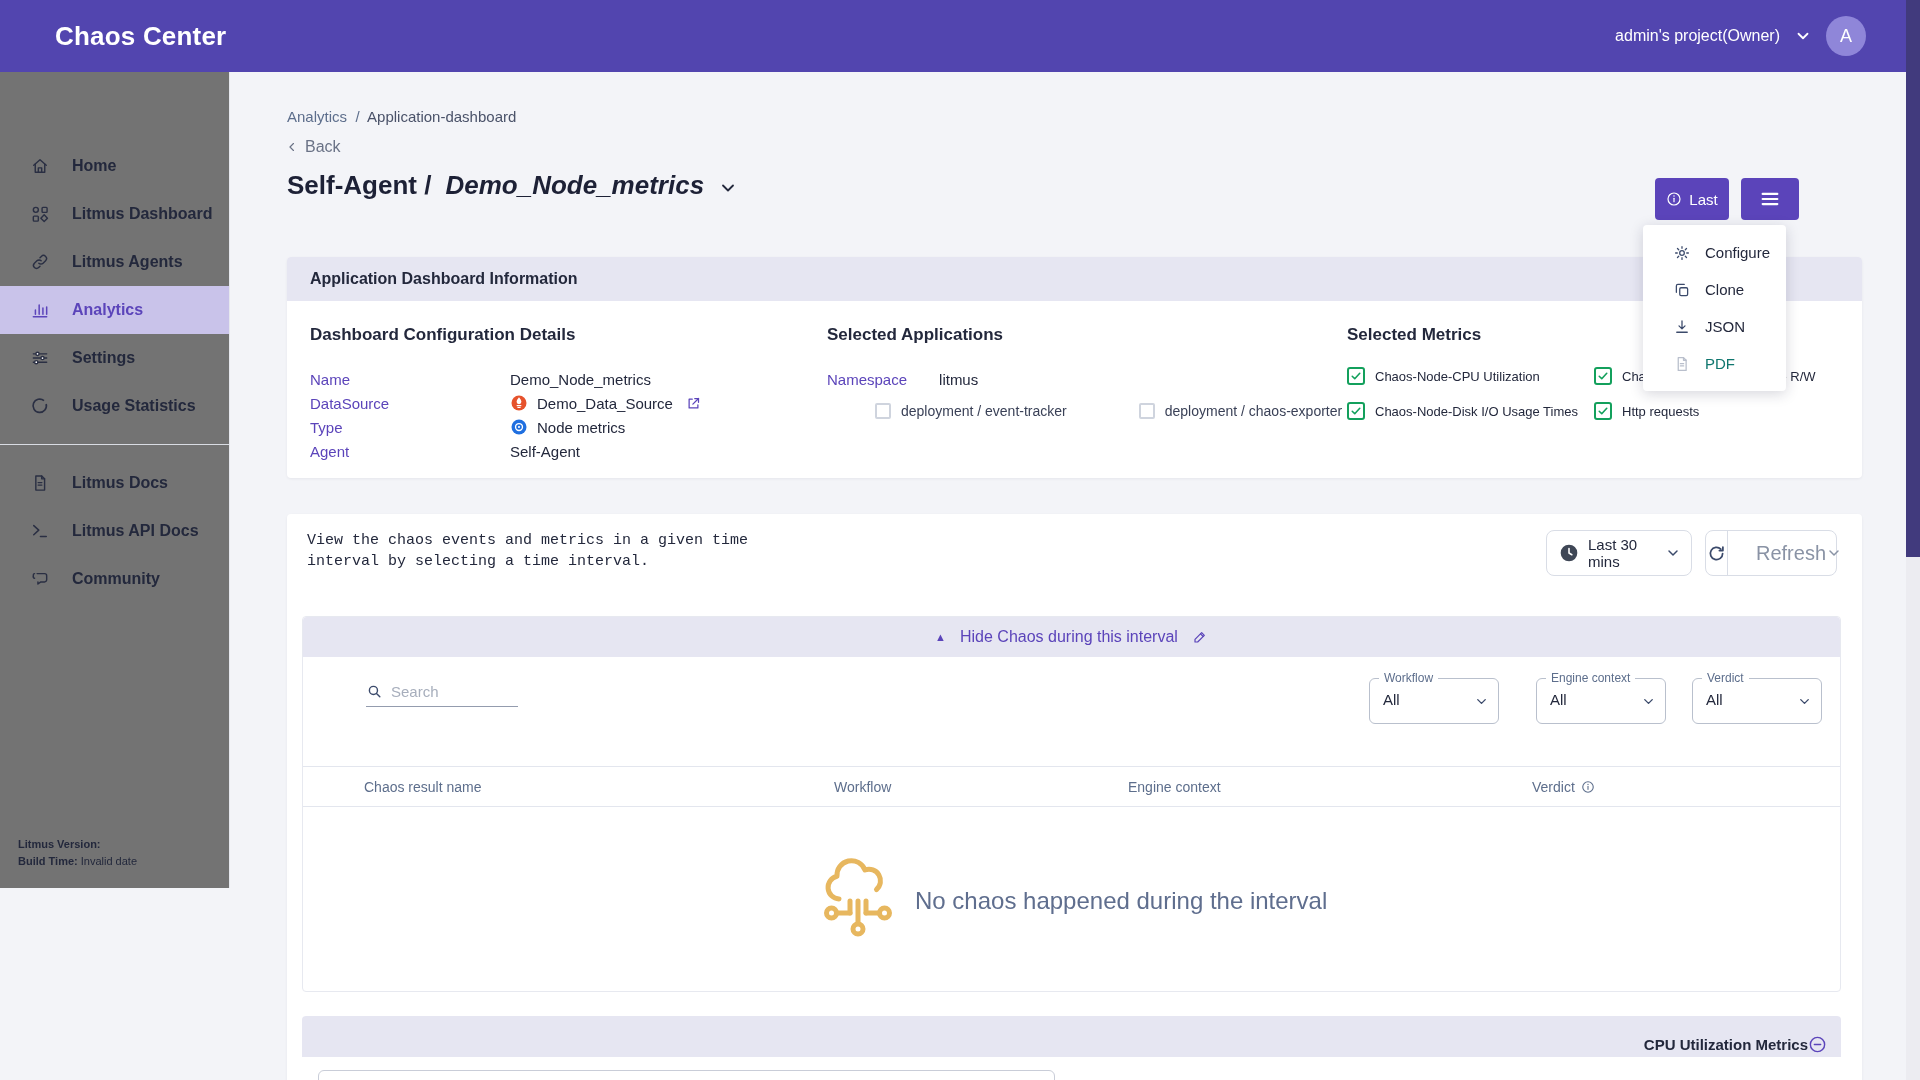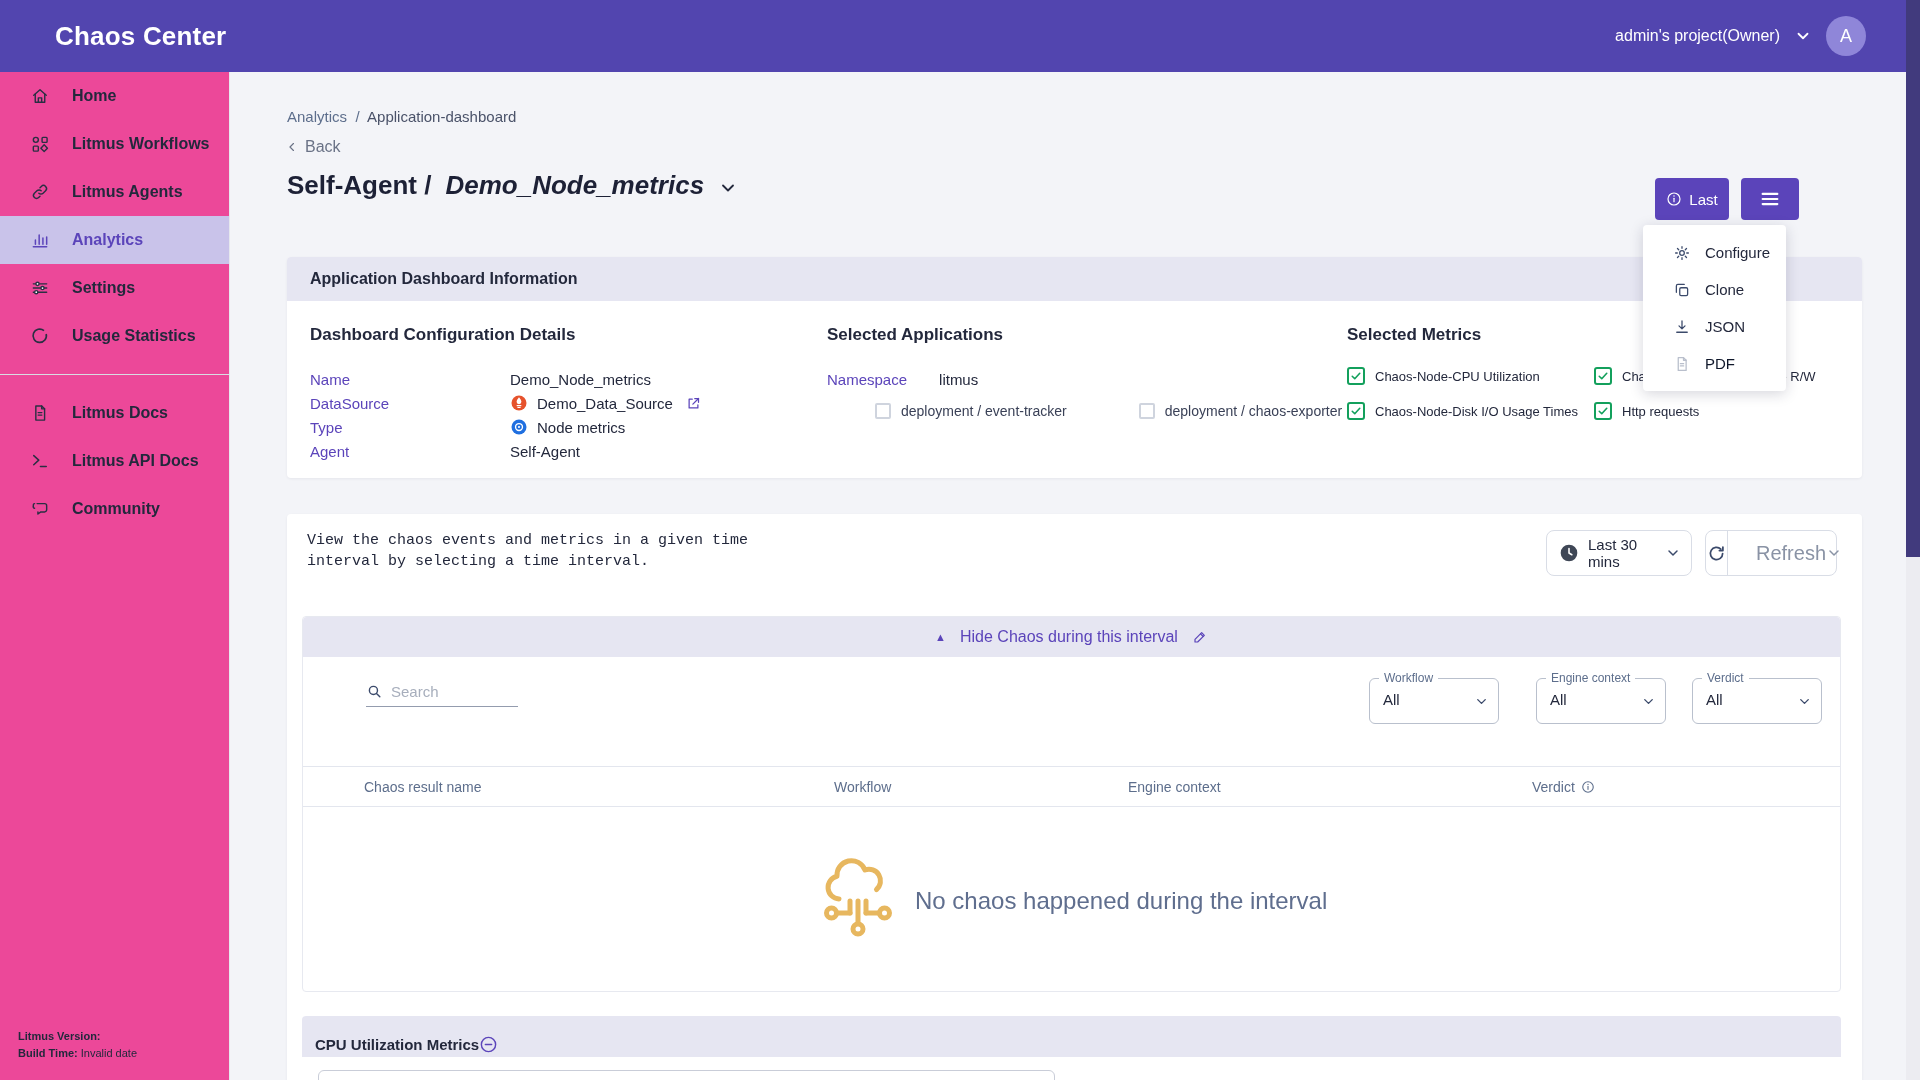--- a/index.html
+++ b/index.html
@@ -15,22 +15,22 @@
   .project-label { color:#fff; font-size:16px; }
   .header-chevron { color:#fff; width:18px; height:18px; }
   .avatar { width:40px; height:40px; border-radius:50%; background:#8F86D9; color:#fff; font-size:18px;
             display:flex; align-items:center; justify-content:center; }
 
   
   .scrollbar-track { position:absolute; right:0; top:0; width:14px; height:1080px; background:#ececf1; z-index:60; }
   .scrollbar-thumb { position:absolute; left:0; top:0; width:14px; height:557px; background:#413a7d; }
 
   
-  .sidebar { position:absolute; left:0; top:72px; width:230px; height:1008px; background:#ec4899;
-             border-right:1px solid #e6e8ee; z-index:20; }
+  .sidebar { position:absolute; left:0; top:72px; width:230px; height:816px; background:#737373;
+             border-right:1px solid #e6e8ee; z-index:20; padding-top:70px; }
   .side-item { height:48px; display:flex; align-items:center; gap:22px; padding-left:30px; cursor:pointer;
                color:#23283c; font-size:16px; font-weight:600; }
   .side-item svg { width:20px; height:20px; flex:0 0 20px; color:#2a2f43; }
   .side-item.active { background:#C9C3EA; color:#5B44BA; }
   .side-item.active svg { color:#5B44BA; }
   .side-divider { height:1px; background:#d9dce3; margin:14px 0; }
   .side-footer { position:absolute; left:18px; bottom:18px; font-size:11px; color:#23283c; line-height:17px; }
   .side-footer b { font-weight:bold; }
 
   
@@ -53,21 +53,21 @@
   .btn-burger { position:absolute; left:1511px; top:106px; width:58px; height:42px; background:#5B44BA; border:none;
                 border-radius:4px; display:flex; align-items:center; justify-content:center; cursor:pointer; }
   .btn-burger svg { width:22px; height:22px; color:#fff; }
 
   
   .menu-card { position:absolute; left:1413px; top:153px; width:143px; background:#fff; border-radius:4px;
                box-shadow:0 3px 14px rgba(30,30,60,.18); z-index:40; padding:9px 12px; }
   .menu-item { height:37px; display:flex; align-items:center; gap:14px; padding-left:18px; font-size:15px;
                color:#23283c; cursor:pointer; }
   .menu-item svg { width:18px; height:18px; color:#3b4a6b; }
-  .menu-item.disabled { color:#0f172a; cursor:default; }
+  .menu-item.disabled { color:#0f766e; cursor:default; }
   .menu-item.disabled svg { color:#b9bfcc; }
 
   
   .info-card { position:absolute; left:57px; top:185px; width:1575px; height:221px; background:#fff;
                border-radius:4px; box-shadow:0 1px 3px rgba(20,20,50,.06); }
   .card-head { height:44px; background:#E6E6F2; border-radius:4px 4px 0 0; display:flex; align-items:center;
                padding-left:23px; font-size:16px; font-weight:bold; color:#23283c; }
   .info-body { position:relative; height:177px; }
   .info-col-title { font-size:17px; font-weight:bold; color:#23283c; }
   .col-config { position:absolute; left:23px; top:24px; }
@@ -138,21 +138,21 @@
   .th { position:absolute; top:162px; font-size:14px; color:#5d6e8c; }
   .th-0 { left:61px; } .th-1 { left:531px; } .th-2 { left:825px; } .th-3 { left:1229px; display:flex; gap:6px; align-items:center; }
   .th-3 svg { width:14px; height:14px; color:#5d6e8c; }
 
   .empty-state { position:absolute; left:520px; top:240px; display:flex; align-items:center; gap:22px; }
   .cloud-ic { width:70px; height:88px; }
   .empty-text { font-size:24px; color:#5f6e8e; }
 
   
   .cpu-bar { position:absolute; left:15px; top:502px; width:1539px; height:41px; background:#E6E6F2;
-             border-radius:4px 4px 0 0; display:flex; align-items:center; justify-content:flex-start;
+             border-radius:4px 4px 0 0; display:flex; align-items:center; justify-content:flex-end;
              padding:16px 14px 0 13px; }
   .cpu-title { font-size:15px; font-weight:bold; color:#23283c; }
   .cpu-bar svg { width:19px; height:19px; color:#5B44BA; cursor:pointer; }
   .cut-box { position:absolute; left:31px; top:556px; width:737px; height:30px; border:1px solid #c9cdd8;
              border-radius:6px; background:#fff; }
 </style>
 </head>
 <body>
 
 <div class="screen">
@@ -177,21 +177,21 @@
         </svg>
       <span>Home</span>
     </div>
     <div class="side-item">
       <svg viewBox="0 0 24 24" fill="none" stroke="currentColor" stroke-width="1.7" stroke-linejoin="round">
           <circle cx="7" cy="7" r="3"></circle>
           <rect x="14.5" y="4" width="6" height="6" rx="1"></rect>
           <rect x="4" y="14.5" width="6" height="6" rx="1"></rect>
           <rect x="14.2" y="14.2" width="5.6" height="5.6" transform="rotate(45 17 17)"></rect>
         </svg>
-      <span>Litmus Workflows</span>
+      <span>Litmus Dashboard</span>
     </div>
     <div class="side-item">
       <svg viewBox="0 0 24 24" fill="none" stroke="currentColor" stroke-width="1.7" stroke-linecap="round" stroke-linejoin="round">
           <path d="M10.6 13.4a3.6 3.6 0 0 0 5.1 0l3-3a3.6 3.6 0 1 0-5.1-5.1L12 6.9"></path>
           <path d="M13.4 10.6a3.6 3.6 0 0 0-5.1 0l-3 3a3.6 3.6 0 1 0 5.1 5.1l1.6-1.6"></path>
         </svg>
       <span>Litmus Agents</span>
     </div>
     <div class="side-item active">
       <svg viewBox="0 0 24 24" fill="none" stroke="currentColor" stroke-width="1.8" stroke-linecap="round">

